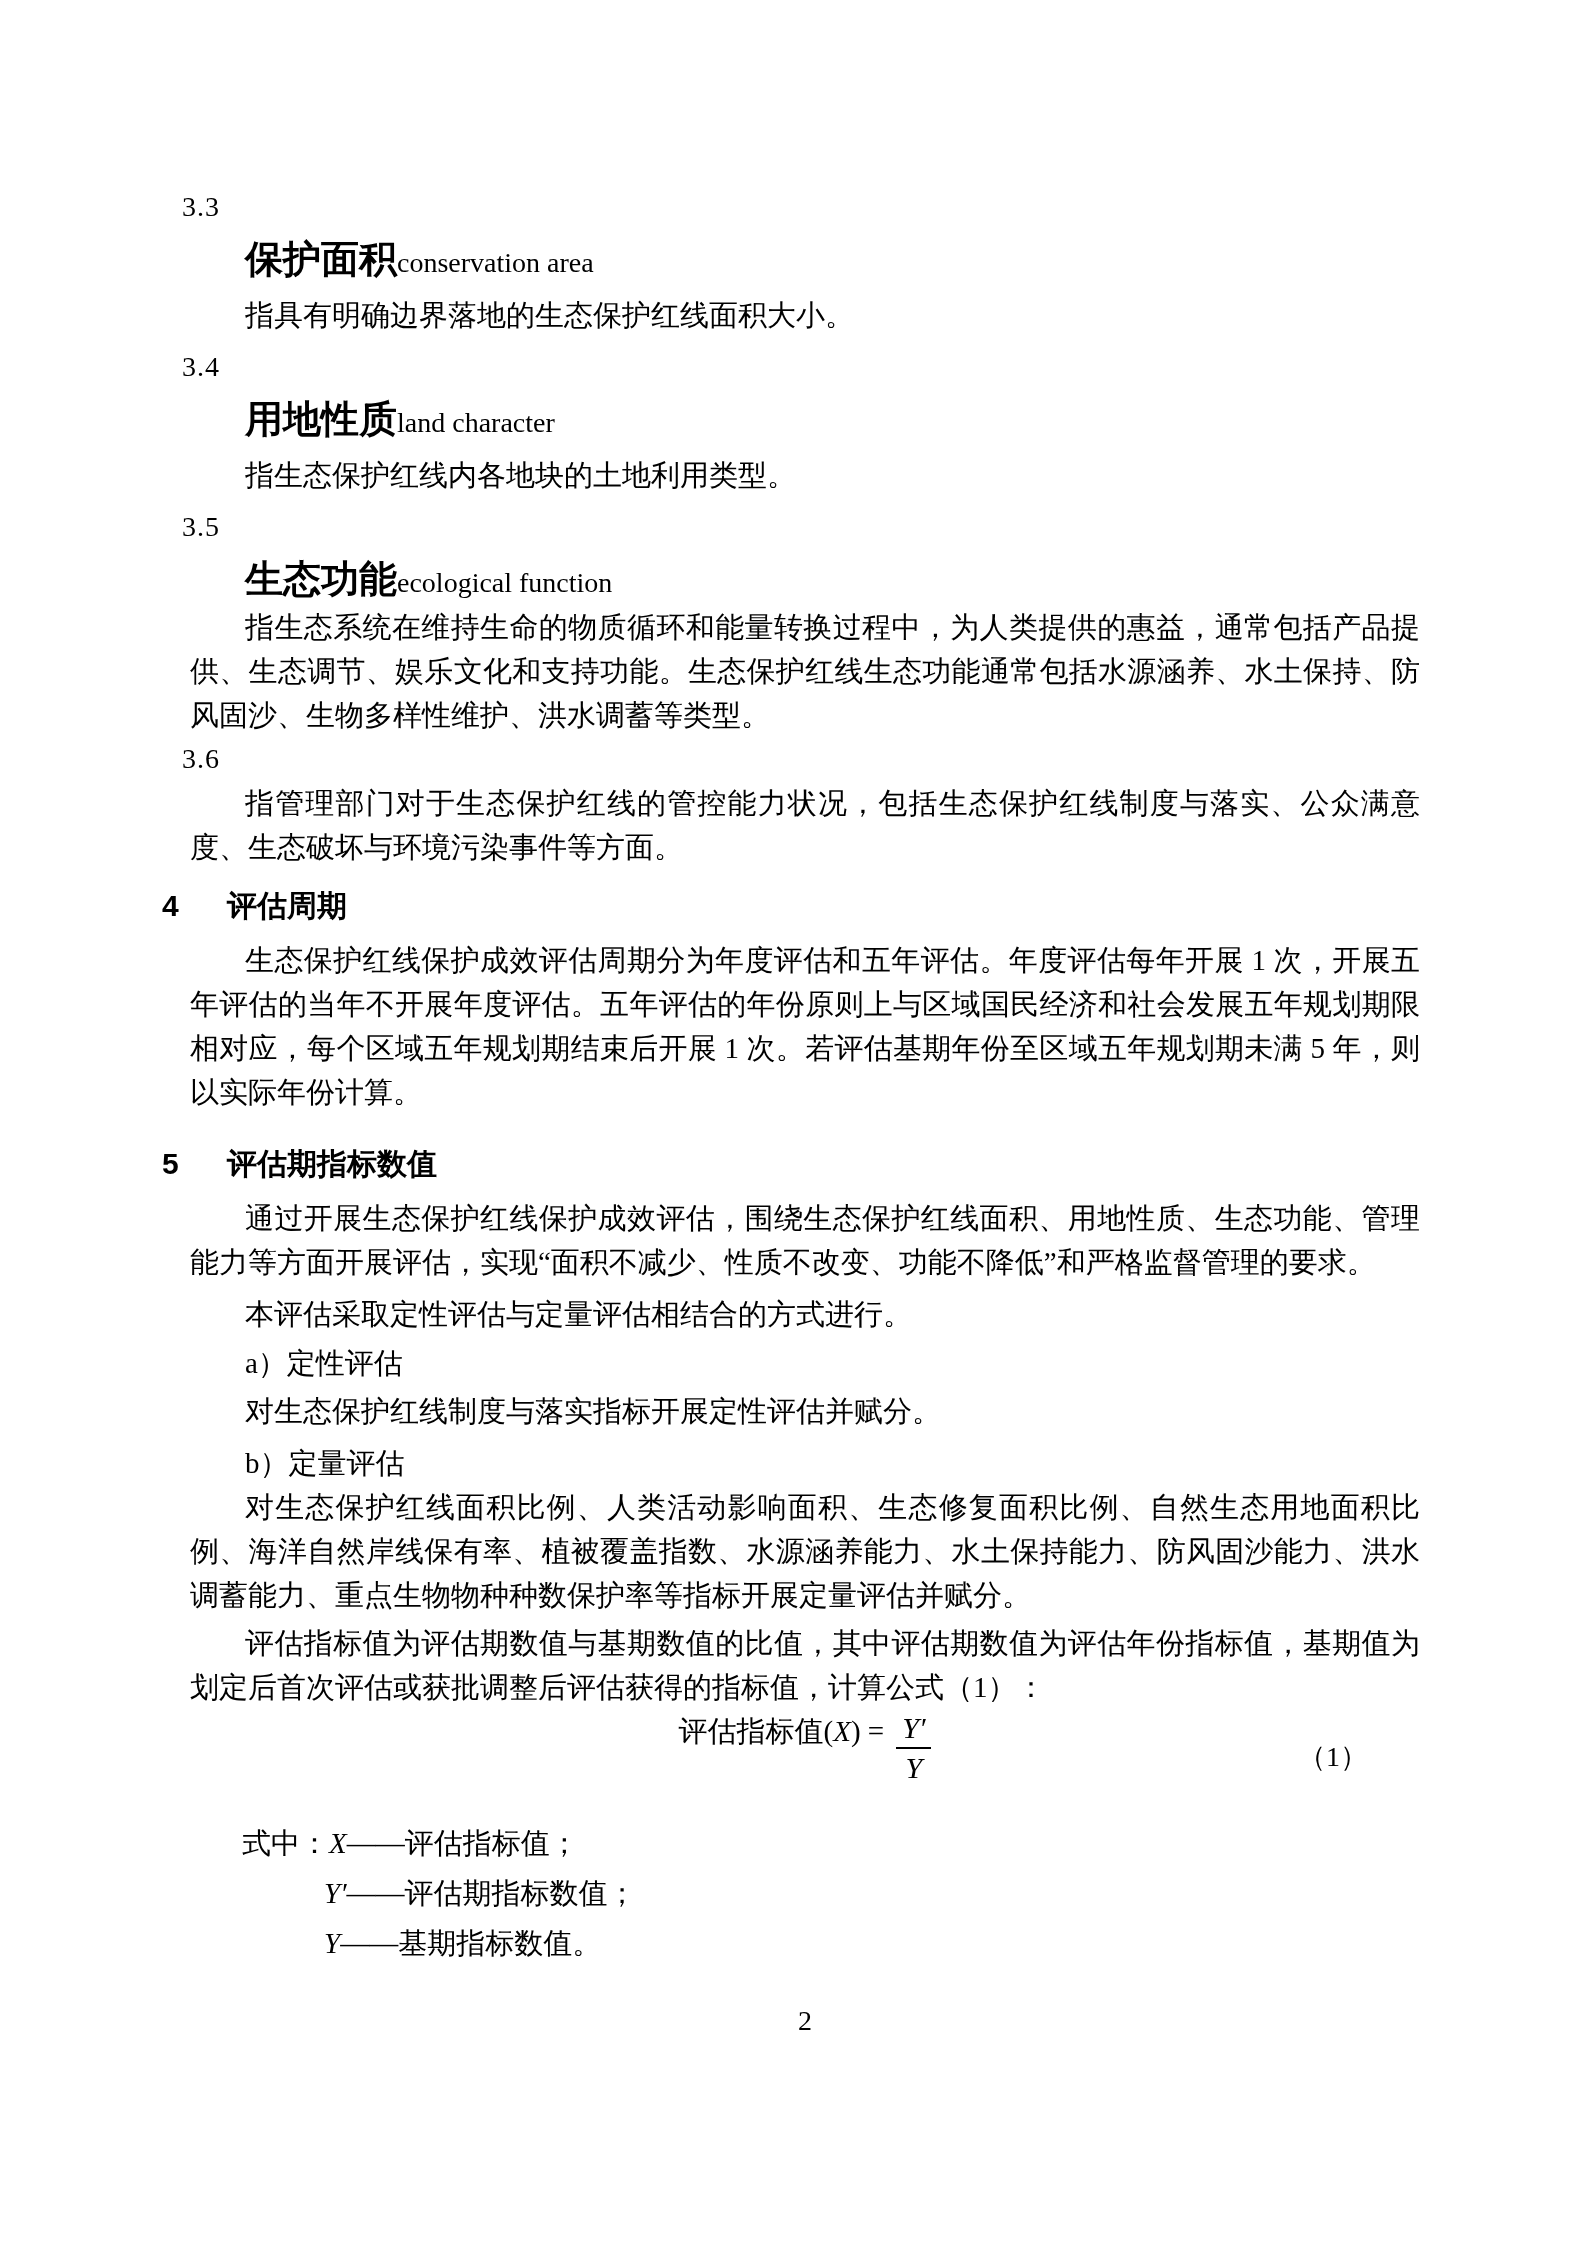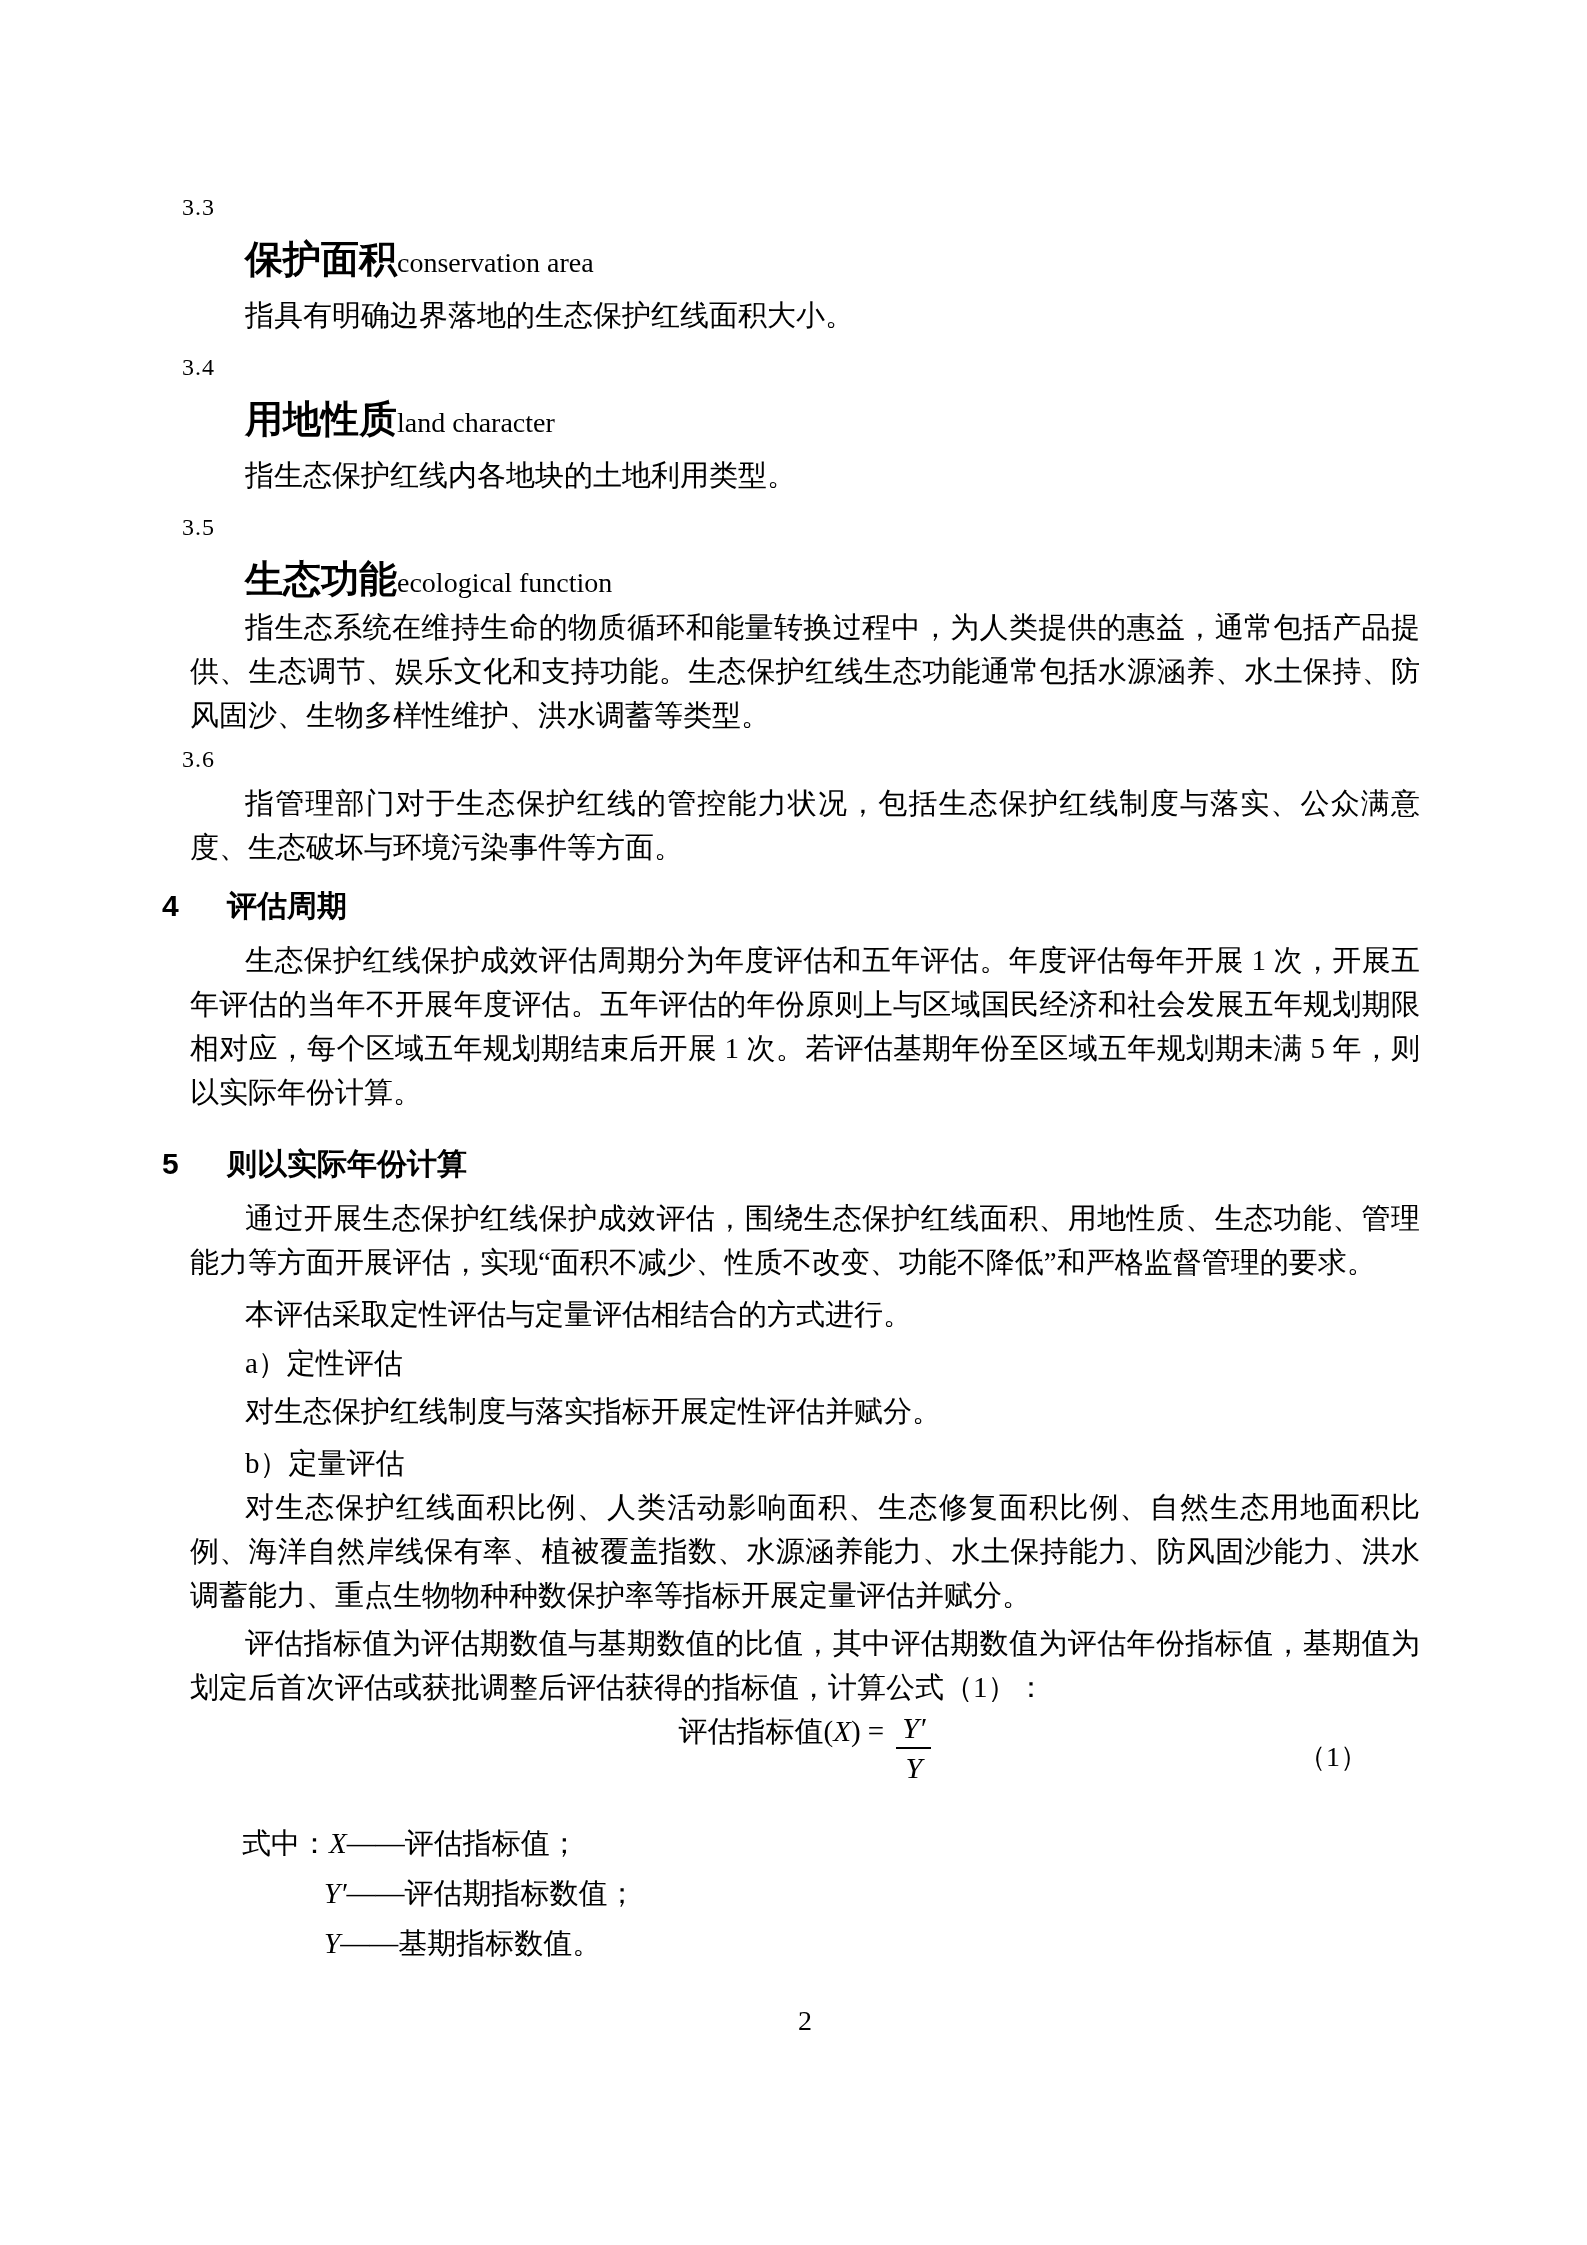--- a/index.html
+++ b/index.html
@@ -17,21 +17,21 @@
   }
   .content {
     margin-left: 190px;
     width: 1230px;
     font-size: 29px;
     line-height: 44px;
   }
   
   .clause-num {
     margin-left: -8px;
-    font-size: 24px;
+    font-size: 28px;
     letter-spacing: 1px;
   }
   
   .term-line {
     padding-left: 55px;
   }
   .term-zh {
     font-family: "Liberation Sans", "DejaVu Sans", sans-serif;
     font-weight: bold;
     font-size: 38px;
@@ -151,21 +151,21 @@
 
   <div class="clause-num mt13">3.6</div>
   <div class="para mt0">指管理部门对于生态保护红线的管控能力状况，包括生态保护红线制度与落实、公众满意度、生态破坏与环境污染事件等方面。</div>
 
   <div class="h-sec mt27">
     <span class="h-num">4</span><span>评估周期</span>
   </div>
   <div class="para mt10">生态保护红线保护成效评估周期分为年度评估和五年评估。年度评估每年开展 1 次，开展五年评估的当年不开展年度评估。五年评估的年份原则上与区域国民经济和社会发展五年规划期限相对应，每个区域五年规划期结束后开展 1 次。若评估基期年份至区域五年规划期未满 5 年，则以实际年份计算。</div>
 
   <div class="h-sec mt28">
-    <span class="h-num">5</span><span>则以实际年份计算</span>
+    <span class="h-num">5</span><span>评估期指标数值</span>
   </div>
   <div class="para mt10">通过开展生态保护红线保护成效评估，围绕生态保护红线面积、用地性质、生态功能、管理能力等方面开展评估，实现“面积不减少、性质不改变、功能不降低”和严格监督管理的要求。</div>
   <div class="para mt8">本评估采取定性评估与定量评估相结合的方式进行。</div>
 
   <div class="line mt5">a）定性评估</div>
   <div class="para mt4">对生态保护红线制度与落实指标开展定性评估并赋分。</div>
   <div class="line mt8">b）定量评估</div>
   <div class="para mt0">对生态保护红线面积比例、人类活动影响面积、生态修复面积比例、自然生态用地面积比例、海洋自然岸线保有率、植被覆盖指数、水源涵养能力、水土保持能力、防风固沙能力、洪水调蓄能力、重点生物物种种数保护率等指标开展定量评估并赋分。</div>
 
   <div class="para mt4">评估指标值为评估期数值与基期数值的比值，其中评估期数值为评估年份指标值，基期值为划定后首次评估或获批调整后评估获得的指标值，计算公式（1）：</div>

